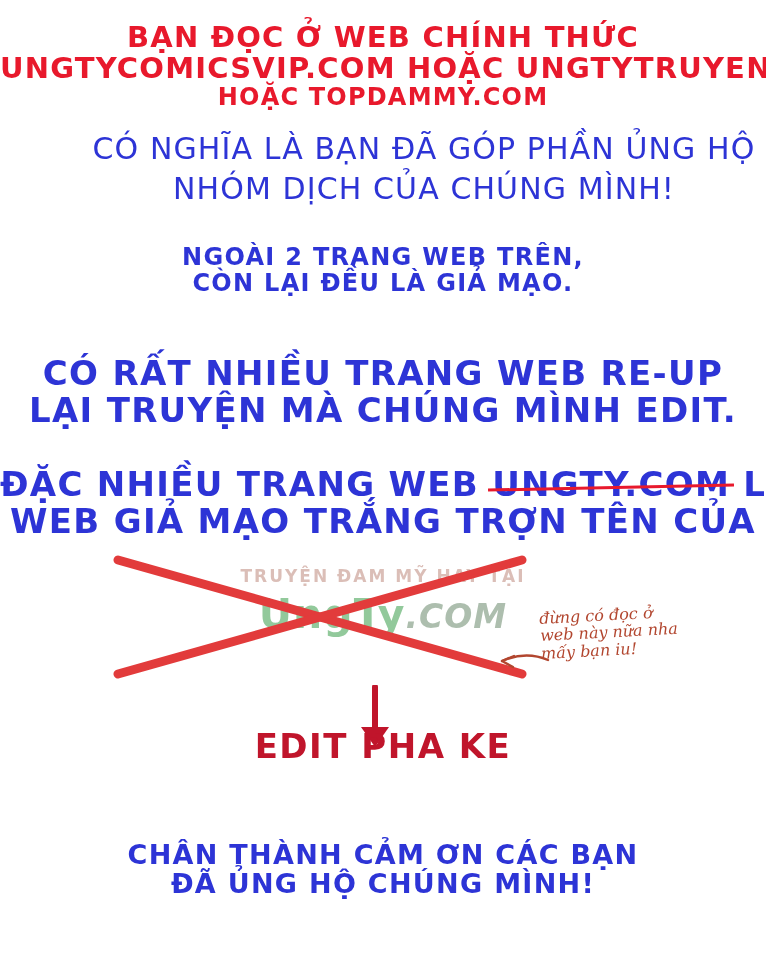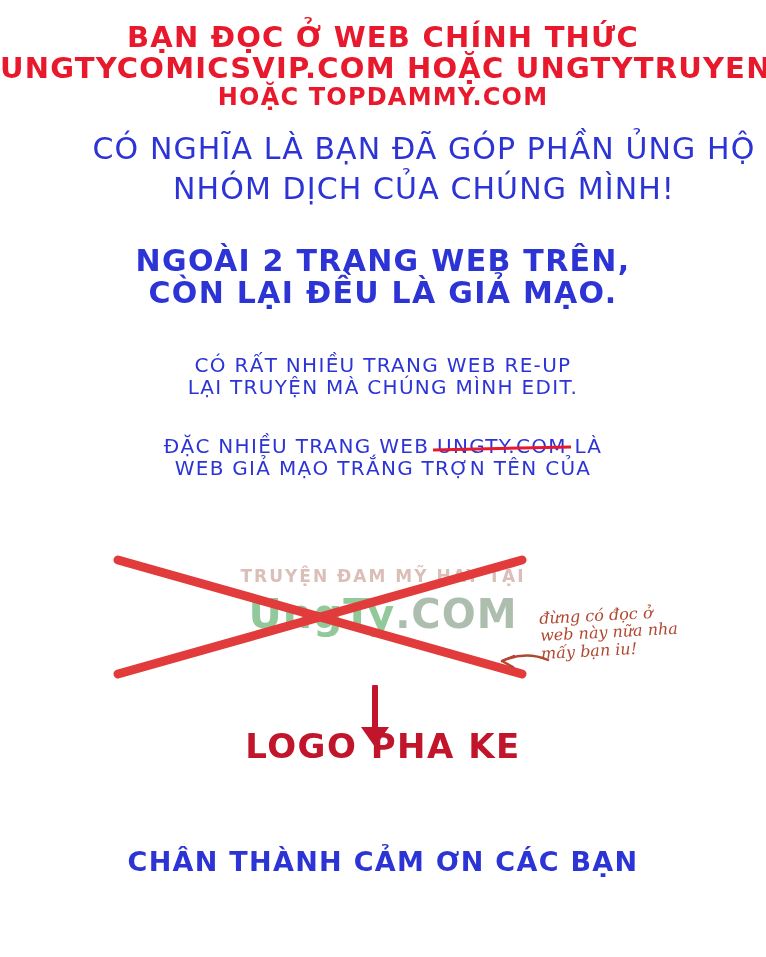--- a/index.html
+++ b/index.html
@@ -55,30 +55,30 @@
   }
   .blue-head .l1 { font-size: 30px; }
   .blue-head .l2 { font-size: 30px; margin-top: 8px; }
 
   
   .para1 {
     top: 245px;
     color: #2d34d6;
     font-weight: 700;
     letter-spacing: 1.3px;
-    font-size: 30px;
+    font-size: 24px;
   }
 
   
   .para2 {
     top: 355px;
     color: #2d34d6;
-    font-weight: 400;
+    font-weight: 700;
     letter-spacing: 1.3px;
-    font-size: 20px;
+    font-size: 34px;
   }
   .strike-word {
     position: relative;
     display: inline-block;
     color: #2d34d6;
     margin-top: 38px;
   }
   .strike-word::after {
     content: "";
     position: absolute;
@@ -117,21 +117,22 @@
     width: 300px;
     text-align: center;
     font-size: 41px;
     font-weight: 700;
     color: #7fc08a;
     letter-spacing: 1px;
     opacity: .85;
   }
   .logo-text-main .dotcom {
     color: #9fb3a0;
-    font-size: 40px;
+    font-size: 33px;
+    font-style: italic;
   }
   .cross-svg {
     position: absolute;
     left: 110px;
     top: 552px;
     width: 420px;
     height: 130px;
   }
 
   
@@ -172,21 +173,20 @@
     letter-spacing: 1.5px;
   }
 
   
   .thanks {
     top: 840px;
     color: #2d34d6;
     font-weight: 700;
     font-size: 27px;
     letter-spacing: 1.3px;
-    margin-top: 7px;
   }
 </style>
 </head>
 <body>
 
 <div class="page">
 
   <div class="block red-head">
     <span class="line l1">BẠN ĐỌC Ở WEB CHÍNH THỨC</span>
     <span class="line l2">UNGTYCOMICSVIP.COM HOẶC UNGTYTRUYENVIP.COM</span>
@@ -230,20 +230,21 @@
     <span class="line">web này nữa nha</span>
     <span class="line">mấy bạn iu!</span>
   </div>
 
   <svg class="down-arrow" viewBox="0 0 40 65">
     <line x1="20" y1="2" x2="20" y2="48" stroke="#c0152b" stroke-width="6" stroke-linecap="round"></line>
     <path d="M6 42 L20 62 L34 42 Z" fill="#c0152b"></path>
   </svg>
 
   <div class="block logo-fake">
-    <span class="line">LOGO PHA KE</span>
+    <span class="line">EDIT PHA KE</span>
   </div>
 
   <div class="block thanks">
     <span class="line">CHÂN THÀNH CẢM ƠN CÁC BẠN</span>
+    <span class="line">ĐÃ ỦNG HỘ CHÚNG MÌNH!</span>
   </div>
 
 </div>
 
 </body></html>

